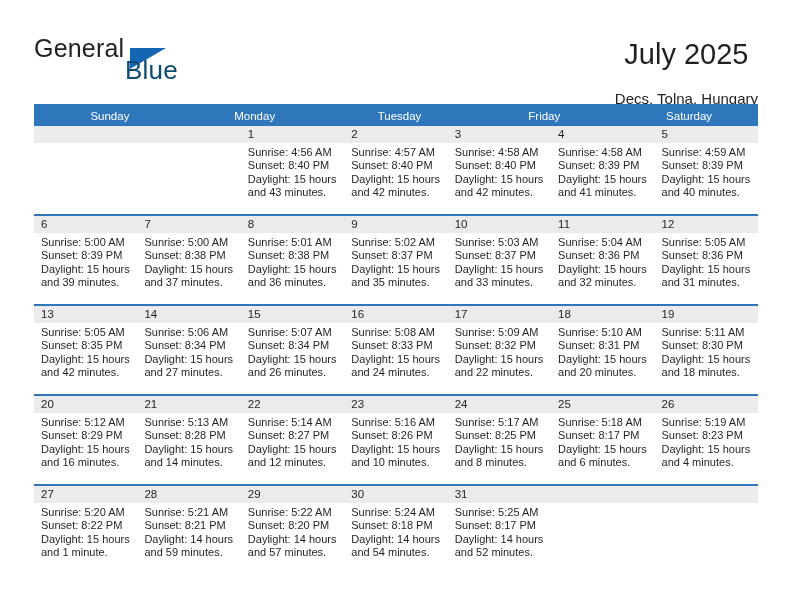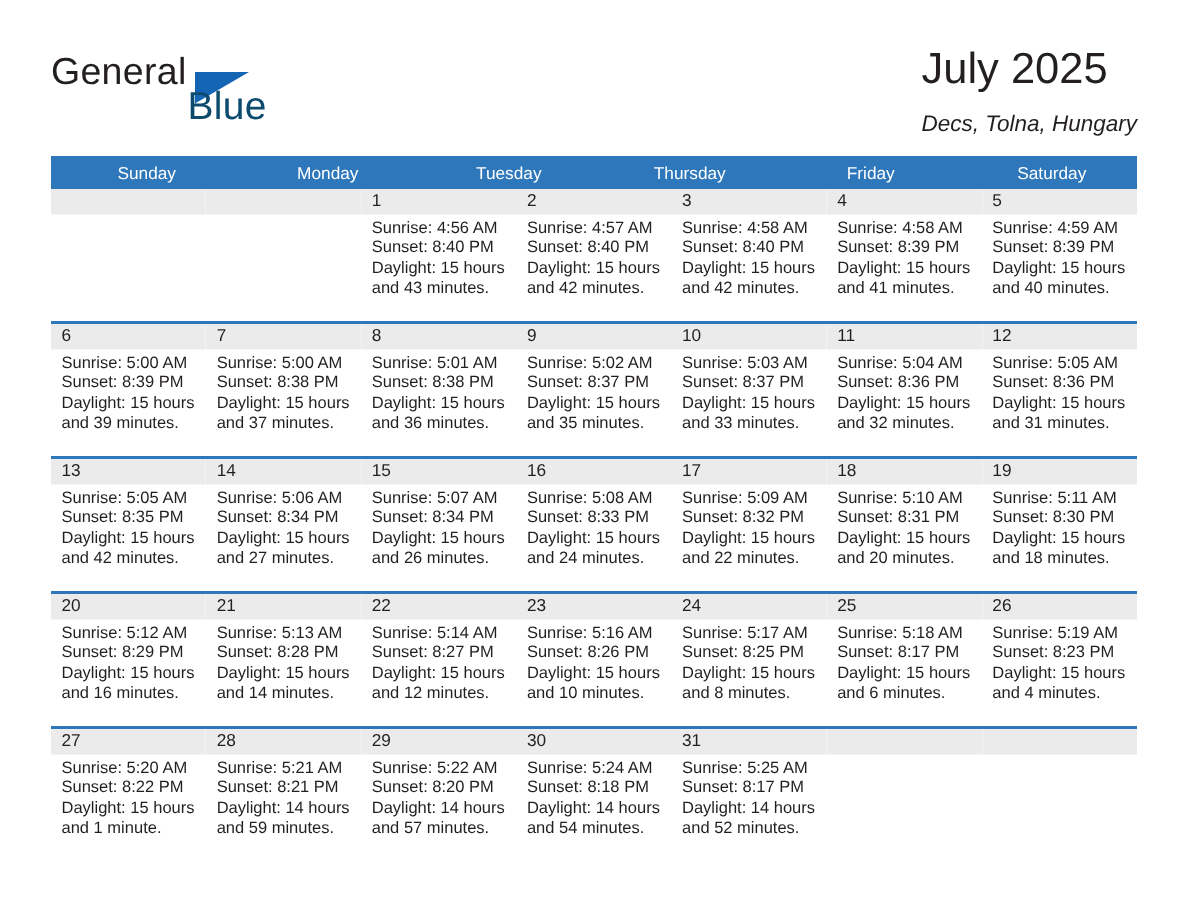--- a/index.html
+++ b/index.html
@@ -59,36 +59,35 @@
     left: 91px;
     top: 21px;
     font-size: 26px;
     color: #0c4a6e;
     letter-spacing: 0.2px;
   }
 
   .title-block {
     position: absolute;
     right: 0;
-    top: 0;
-    text-align: left;
+    top: 8px;
+    text-align: center;
   }
   .cal-title {
     font-size: 29px;
     color: #231f20;
     line-height: 36px;
     white-space: nowrap;
   }
   .cal-location {
     font-size: 15px;
     color: #231f20;
     line-height: 22px;
-    margin-top: 8px;
+    margin-top: 16px;
     white-space: nowrap;
-    font-style: italic;
   }
 
   
   .calendar {
     position: absolute;
     left: 34px;
     top: 104px;
     width: 724px;
   }
   .weekday-row {
@@ -159,21 +158,20 @@
       <div class="cal-location">Decs, Tolna, Hungary</div>
     </div>
 
   </div>
 
   <div class="calendar">
     <div class="weekday-row">
       <div class="weekday">Sunday</div>
       <div class="weekday">Monday</div>
       <div class="weekday">Tuesday</div>
-      <div class="weekday">Thursday</div>
       <div class="weekday">Friday</div>
       <div class="weekday">Saturday</div>
     </div>
     <div id="weeks-container">
         <div class="week first">
           <div class="day empty">
             <div class="day-num"></div>
           </div>
           <div class="day empty">
             <div class="day-num"></div>

